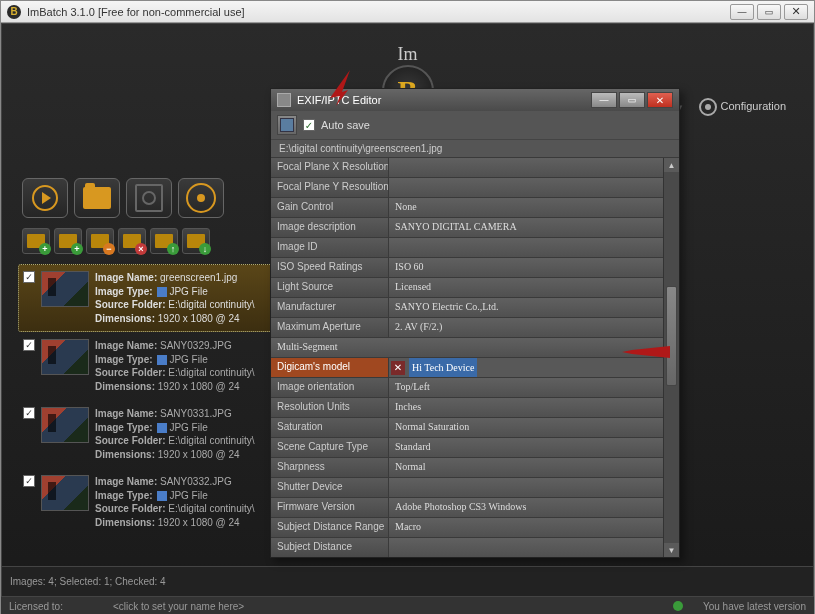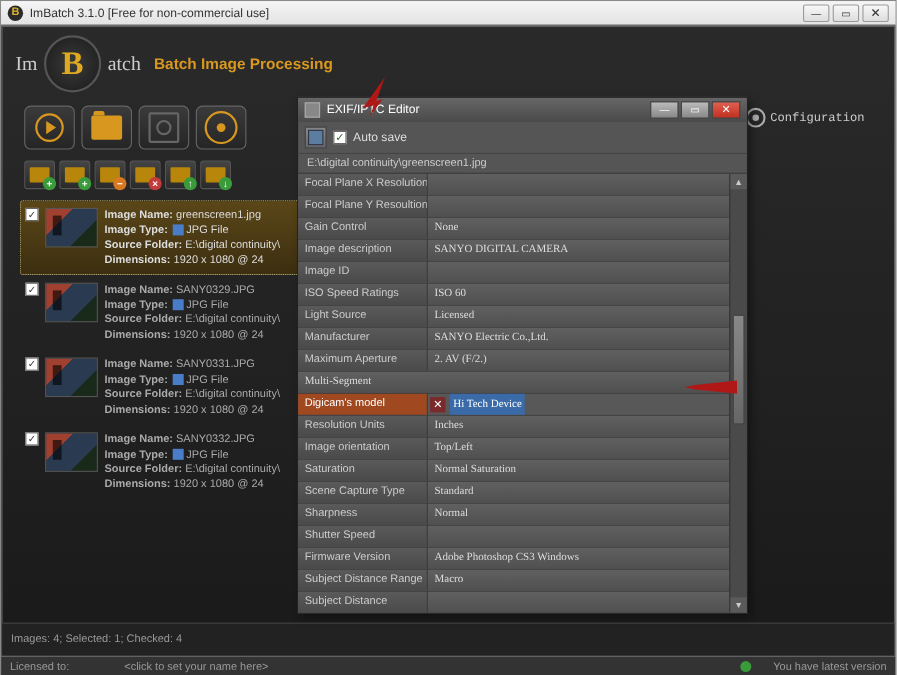--- a/index.html
+++ b/index.html
@@ -9,39 +9,39 @@
 .outer-window { width: 815px; height: 614px; background: #ddd; border: 1px solid #888; }
 .outer-titlebar { height: 22px; background: linear-gradient(#f5f5f5,#e3e3e3); display:flex; align-items:center; padding:0 6px; border-bottom:1px solid #999; }
 .outer-titlebar .icon-b { width:14px; height:14px; border-radius:50%; background:#2a2a2a; color:#d8b030; font-weight:bold; font-size:10px; display:flex; align-items:center; justify-content:center; margin-right:6px; }
 .outer-titlebar .title { color:#333; }
 .win-controls { margin-left:auto; display:flex; gap:3px; }
 .win-btn { width:24px; height:16px; background:linear-gradient(#f8f8f8,#ddd); border:1px solid #999; border-radius:2px; display:flex; align-items:center; justify-content:center; font-size:9px; color:#333; }
 .win-btn.close { font-size:11px; }
 
 
 .app-body { position:relative; background:linear-gradient(#2a2a2a,#1a1a1a); height:calc(614px - 22px - 18px); border:1px solid #444; margin:0; }
-.logo-area { display:flex; align-items:center; padding:8px 12px; }
+.logo-area { display:flex; align-items:center; padding:20px 12px;flex-direction:column; }
 .logo-badge { width:52px; height:52px; border-radius:50%; border:2px solid #555; background:radial-gradient(#3a3a3a,#1a1a1a); display:flex; align-items:center; justify-content:center; margin:0 6px; }
 .logo-badge span { color:#e0aa20; font-size:30px; font-weight:bold; font-family:Georgia,serif; }
 .logo-text-im { color:#ccc; font-size:18px; font-family:Georgia,serif; }
 .logo-text-atch { color:#ccc; font-size:18px; font-family:Georgia,serif; margin-right:12px;}
 .logo-sub { color:#d89820; font-size:14px; font-weight:bold; }
 
 .toolbar-area { padding:4px 20px; display:flex; align-items:center; gap:6px; }
 .tool-big { width:46px; height:40px; border:1px solid #666; border-radius:6px; background:linear-gradient(#3a3a3a,#252525); display:flex; align-items:center; justify-content:center; }
 .play-icon { width:26px; height:26px; border-radius:50%; border:2px solid #d89820; display:flex; align-items:center; justify-content:center;}
 .play-icon::after{content:""; border-left:9px solid #d89820; border-top:6px solid transparent; border-bottom:6px solid transparent; margin-left:3px;}
 .folder-icon { width:28px; height:22px; background:#d89820; border-radius:2px; position:relative;}
 .folder-icon::before{content:""; position:absolute; top:-4px; left:2px; width:10px;height:4px;background:#d89820; border-radius:2px 2px 0 0;}
 .disk-icon{width:28px;height:28px;border:2px solid #666;border-radius:2px;position:relative;}
 .disk-icon::after{content:"";position:absolute;inset:5px;border:2px solid #666;border-radius:50%;}
 .eye-icon{width:30px;height:30px;border:2px solid #d89820;border-radius:50%;position:relative;}
 .eye-icon::after{content:"";position:absolute;width:8px;height:8px;background:#d89820;border-radius:50%;top:9px;left:9px;}
 
-.right-tools { position:absolute; top:68px; right:16px; display:flex; align-items:center; gap:4px; color:#ccc;font-family:Liberation Mono, monospace; }
+.right-tools { position:absolute; top:68px; right:16px; display:flex; align-items:center; gap:4px; color:#ccc; }
 .rt-btn { padding:5px 10px; color:#ccc; border:1px solid transparent;}
 .rt-sep { width:8px; text-align:center; color:#666;}
 .gear-icon{width:18px;height:18px;border-radius:50%;border:2px solid #aaa;display:inline-block;position:relative;vertical-align:middle;margin-right:4px;}
 .gear-icon::after{content:"";position:absolute;inset:4px;background:#aaa;border-radius:50%;}
 
 .mini-toolbar{padding:6px 20px; display:flex; gap:4px;}
 .mini-btn{width:28px;height:26px;background:linear-gradient(#444,#2a2a2a);border:1px solid #555;border-radius:3px;position:relative;display:flex;align-items:center;justify-content:center;}
 .mini-btn .base{width:18px;height:14px;background:#b8860b;border-radius:1px;}
 .badge{position:absolute;bottom:-2px;right:-2px;width:12px;height:12px;border-radius:50%;font-size:9px;font-weight:bold;display:flex;align-items:center;justify-content:center;line-height:1;}
 .badge.green{background:#3a9b3a;color:#fff;}
@@ -289,41 +289,41 @@
         <div class="cell-value">Multi-Segment</div>
       </div>
       <div class="grid-row active">
         <div class="cell-label">Digicam's model</div>
         <div class="cell-value editing">
           <div class="edit-x">✕</div>
           <span class="edit-text">Hi Tech Device</span>
         </div>
       </div>
       <div class="grid-row">
+        <div class="cell-label">Image orientation</div>
+        <div class="cell-value">Top/Left</div>
+      </div>
+      <div class="grid-row">
         <div class="cell-label">Resolution Units</div>
         <div class="cell-value">Inches</div>
       </div>
       <div class="grid-row">
-        <div class="cell-label">Image orientation</div>
-        <div class="cell-value">Top/Left</div>
-      </div>
-      <div class="grid-row">
         <div class="cell-label">Saturation</div>
         <div class="cell-value">Normal Saturation</div>
       </div>
       <div class="grid-row">
         <div class="cell-label">Scene Capture Type</div>
         <div class="cell-value">Standard</div>
       </div>
       <div class="grid-row">
         <div class="cell-label">Sharpness</div>
         <div class="cell-value">Normal</div>
       </div>
       <div class="grid-row">
-        <div class="cell-label">Shutter Speed</div>
+        <div class="cell-label">Shutter Device</div>
         <div class="cell-value"></div>
       </div>
       <div class="grid-row">
         <div class="cell-label">Firmware Version</div>
         <div class="cell-value">Adobe Photoshop CS3 Windows</div>
       </div>
       <div class="grid-row">
         <div class="cell-label">Subject Distance Range</div>
         <div class="cell-value">Macro</div>
       </div>

